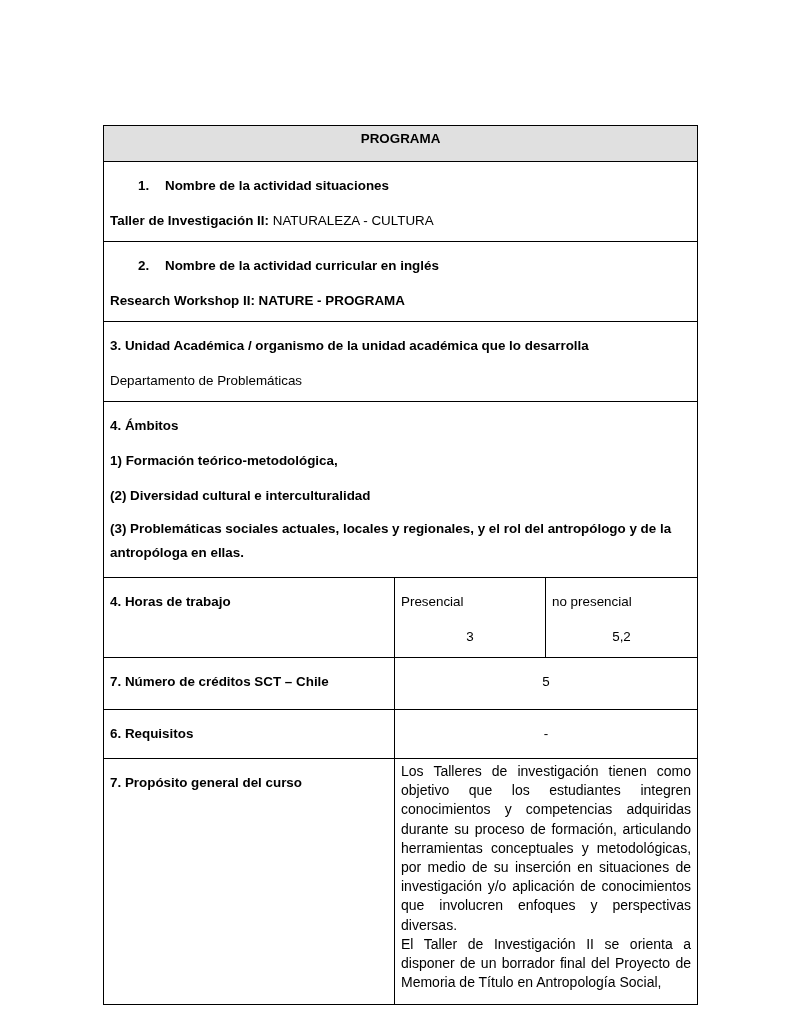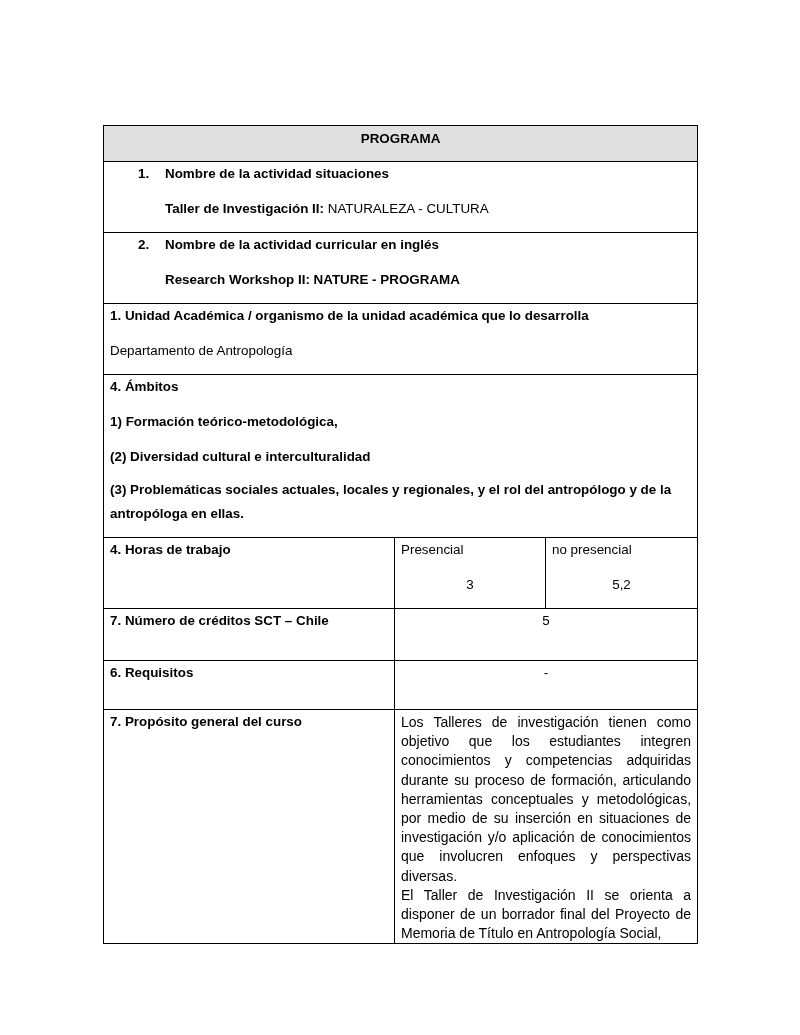--- a/index.html
+++ b/index.html
@@ -27,21 +27,21 @@
       top: 125px;
       width: 594px;
       border-collapse: collapse;
       table-layout: fixed;
       font-size: 13.4px;
       line-height: 17px;
     }
     .tbl td {
       border: 1.4px solid #000;
       vertical-align: top;
-      padding: 0 6px;
+      padding: 12px 6px;
       box-sizing: border-box;
     }
     .hdr {
       background: #e0e0e0;
       text-align: center;
       font-weight: bold;
       height: 36px;
       padding-top: 4px !important;
     }
     .b { font-weight: bold; }
@@ -53,21 +53,20 @@
     .r-req { height: 49px; }
     .r-prop { height: 231px; }
 
     .num-item {
       display: flex;
       margin-left: 28px;
       margin-top: 3px;
     }
     .num-item .n { width: 27px; font-weight: bold; }
     .sub-line {
-      margin-left: 55px;
       margin-top: 18px;
     }
     .cell-p { margin: 3px 0 0 0; }
     .gap { margin-top: 18px; }
     .center-val {
       text-align: center;
       margin-top: 18px;
     }
     .just {
       text-align: justify;
@@ -108,22 +107,22 @@
         <div class="num-item">
           <span class="n">2.</span>
           <span class="b">Nombre de la actividad curricular en inglés</span>
         </div>
         <div class="sub-line b">Research Workshop II: NATURE - PROGRAMA</div>
       </td>
     </tr>
 
     <tr class="r-unidad">
       <td colspan="3">
-        <p class="cell-p b">1. Unidad Académica / organismo de la unidad académica que lo desarrolla</p>
-        <p class="cell-p gap">Departamento de Antropología</p>
+        <p class="cell-p b">3. Unidad Académica / organismo de la unidad académica que lo desarrolla</p>
+        <p class="cell-p gap">Departamento de Problemáticas</p>
       </td>
     </tr>
 
     <tr class="r-ambitos">
       <td colspan="3">
         <p class="cell-p b">4. Ámbitos</p>
         <p class="cell-p gap b">1) Formación teórico-metodológica,</p>
         <p class="cell-p gap b">(2) Diversidad cultural e interculturalidad</p>
         <p class="cell-p gap b" style="line-height:24px;margin-top:13px;">(3) Problemáticas sociales actuales, locales y regionales, y el rol del antropólogo y de la antropóloga en ellas.</p>
       </td>

